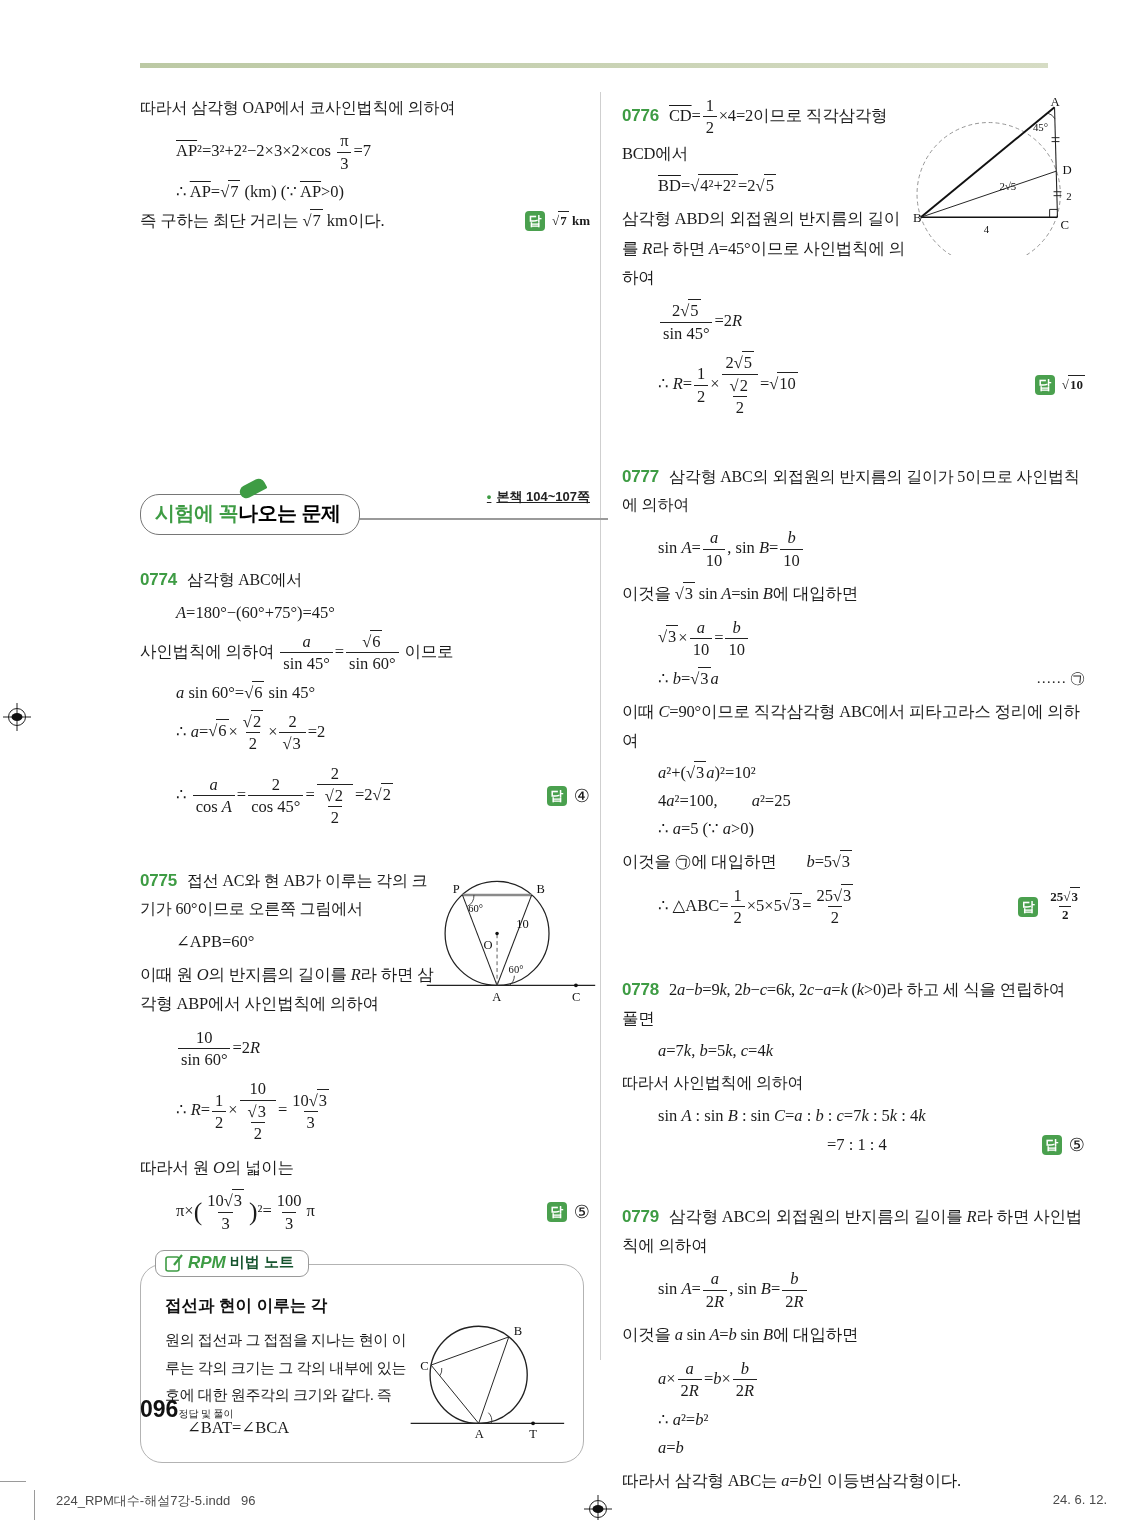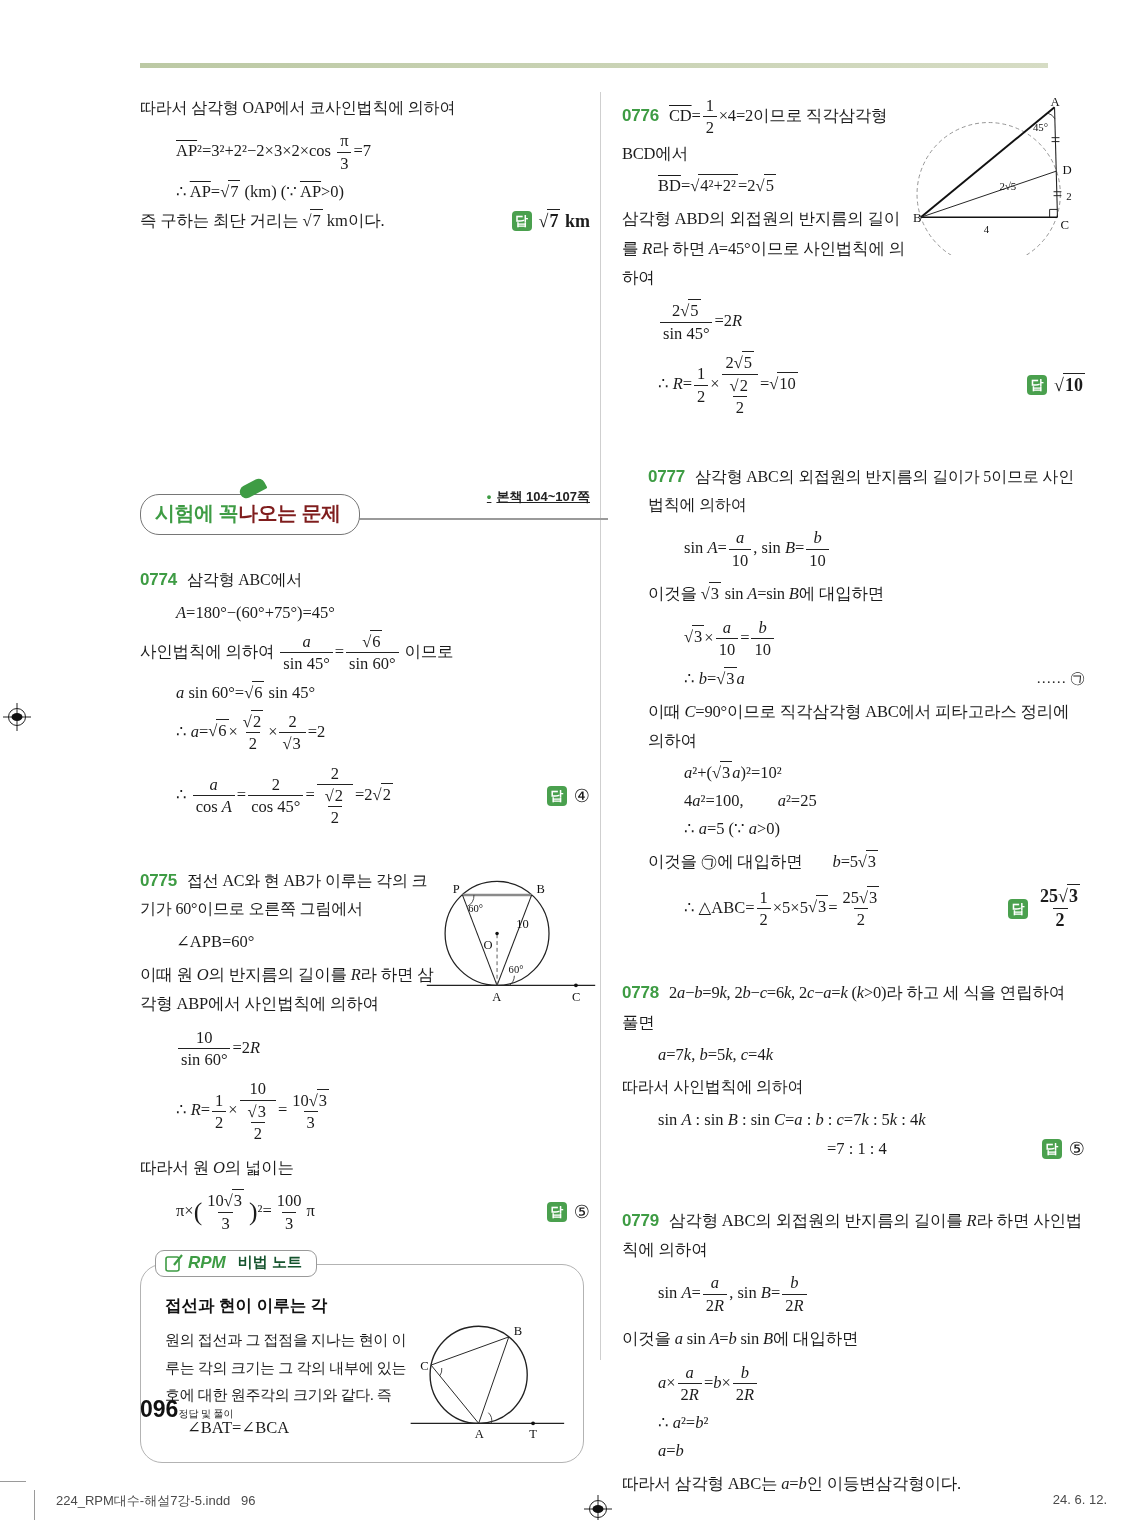--- a/index.html
+++ b/index.html
@@ -27,50 +27,50 @@
   .bp{font-size:1.55em;font-weight:300;vertical-align:middle;line-height:0.9;}
   .gap{display:inline-block;}
   .ln{margin:8px 0;}
   .ind{padding-left:36px;}
   .ind2{padding-left:205px;}
   .ansrow{display:flex;align-items:center;}
   .spacer{flex:1;}
   .abadge{display:inline-block;width:20px;height:20px;background:#4aa04e;color:#fff;
           font:bold 13px/20px "Liberation Sans",sans-serif;text-align:center;
           border-radius:4px;margin-right:7px;flex:none;}
-  .aval{font-weight:bold;font-size:18px;white-space:nowrap;}
+  .aval{font-weight:bold;font-size:13px;white-space:nowrap;}
   .aval .sq .rad{border-top-width:1.6px;}
   .aval .fr .dn{border-top-width:1.6px;}
   .circnum{font-size:18px;font-weight:normal;}
   .dots{font-size:15px;color:#222;}
   .pnum{font:bold 17px "Liberation Sans",sans-serif;color:#3e9c44;margin-right:10px;}
 
   
   .secheader{position:relative;height:44px;margin:262px 0 28px 0;}
   .secheader .hline{position:absolute;left:208px;right:-18px;top:24px;height:1.5px;background:#9a9a9a;}
   .badge{position:relative;display:inline-flex;align-items:center;background:#fff;
          border:1.7px solid #767676;border-radius:19px;padding:5px 18px 7px 14px;z-index:1;}
   .badge .g{font:bold 20px "Liberation Sans",sans-serif;color:#3e9c44;letter-spacing:-0.5px;}
-  .badge .d{font:bold 20px "Liberation Sans",sans-serif;color:#7f1d1d;letter-spacing:-0.5px;text-align:center;}
+  .badge .d{font:bold 20px "Liberation Sans",sans-serif;color:#000000;letter-spacing:-0.5px;text-align:center;}
   .leaf{position:absolute;top:-13px;left:98px;width:27px;height:13px;background:#3e9c44;
         border-radius:10px 10px 2px 10px;transform:rotate(-28deg);}
   .ref{position:absolute;right:0;top:-6px;font:bold 13px "Liberation Sans",sans-serif;color:#222;text-decoration:underline;}
   .ref .bullet{color:#3e9c44;margin-right:5px;}
 
   
   .rel{position:relative;}
   .narrow{width:302px;}
   .dg0775{position:absolute;right:-10px;top:2px;}
 
   
   .rpmbox{position:relative;border:1.6px solid #b3b3b3;border-radius:22px;margin-top:30px;
           padding:26px 20px 16px 24px;width:398px;}
   .rpmtab{position:absolute;left:14px;top:-15px;background:#fff;display:inline-flex;align-items:center;
           border:1.6px solid #9a9a9a;border-radius:9px;padding:2px 14px 3px 8px;}
-  .rpmtab .brand{font:bold italic 17px "Liberation Sans",sans-serif;color:#3e9c44;margin:0 12px 0 4px;}
+  .rpmtab .brand{font:bold italic 17px "Liberation Sans",sans-serif;color:#3e9c44;margin:0 4px 0 4px;}
   .rpmtab .lbl{font:bold 15px "Liberation Sans",sans-serif;color:#14532d;}
   .rpmtitle{font:bold 16.5px "Liberation Sans",sans-serif;color:#111;margin:4px 0 10px 0;}
   .rpmbody{font-size:15px;line-height:1.85;width:252px;letter-spacing:-0.3px;}
   .dgrpm{position:absolute;right:14px;top:54px;}
 
   
   .footer{position:absolute;left:140px;top:1396px;display:flex;align-items:baseline;}
   .footer .pno{font:bold 23px "Liberation Sans",sans-serif;color:#111;margin-right:0;}
   .footer .flabel{font-size:10px;color:#222;}
   .printline{position:absolute;top:1492px;left:0;width:100%;font:13px "Liberation Sans",sans-serif;color:#4a4a4a;}
@@ -295,21 +295,21 @@
                   <span class="nu"><span class="sq">√<span class="rad">2</span></span></span>
                   <span class="dn">2</span>
                 </span></span>
             </span>=<span class="sq">√<span class="rad">10</span></span></span>
         <span class="spacer"></span>
         <span class="abadge">답</span>
         <span class="fm aval"><span class="sq">√<span class="rad">10</span></span></span>
       </div>
     </section>
 
-    <section style="margin-top:44px;clear:both;margin-left:26px;">
+    <section style="margin-top:44px;clear:both;">
       <p class="kt">
         <span class="pnum">0777</span><span>삼각형 ABC의 외접원의 반지름의 길이가 5이므로 사인법칙에 의하여</span>
       </p>
       <div class="ln ind fm">sin <span class="i">A</span>=<span class="fr">
             <span class="nu"><span class="i">a</span></span>
             <span class="dn">10</span>
           </span>, sin <span class="i">B</span>=<span class="fr">
             <span class="nu"><span class="i">b</span></span>
             <span class="dn">10</span>
           </span></div>

